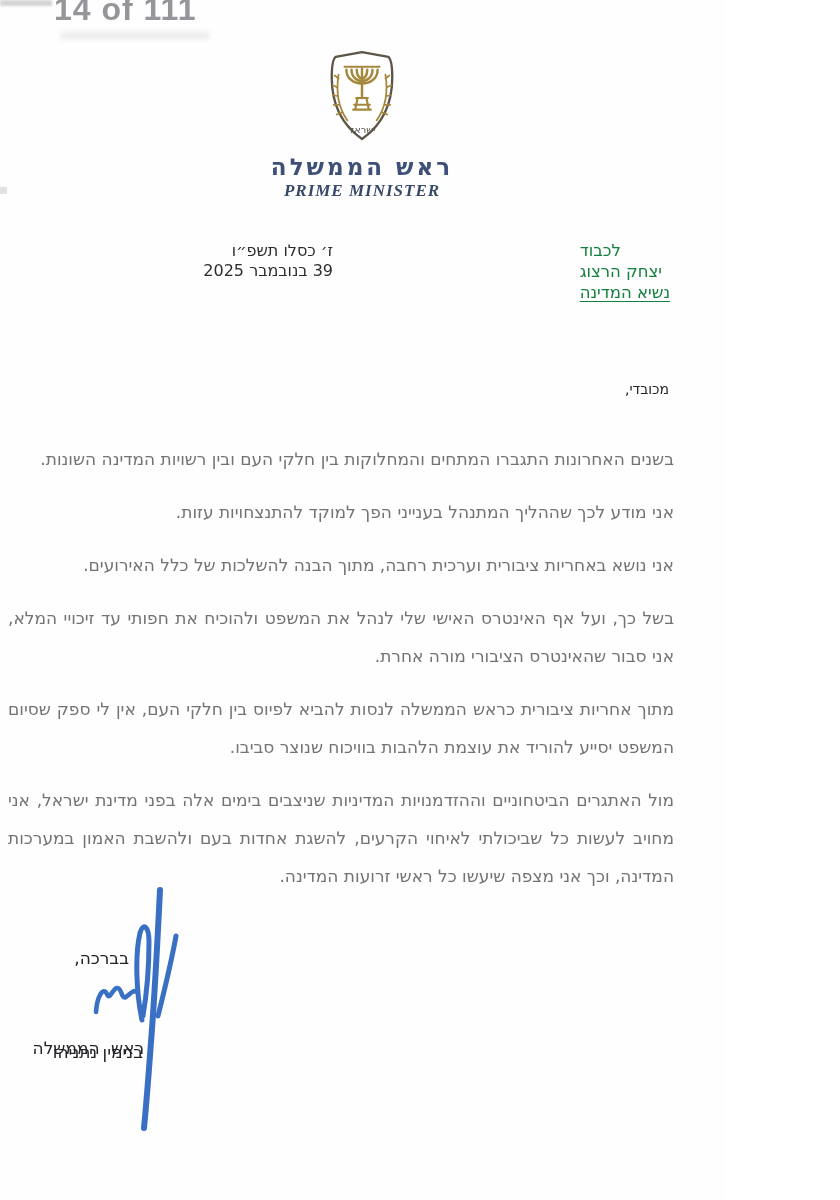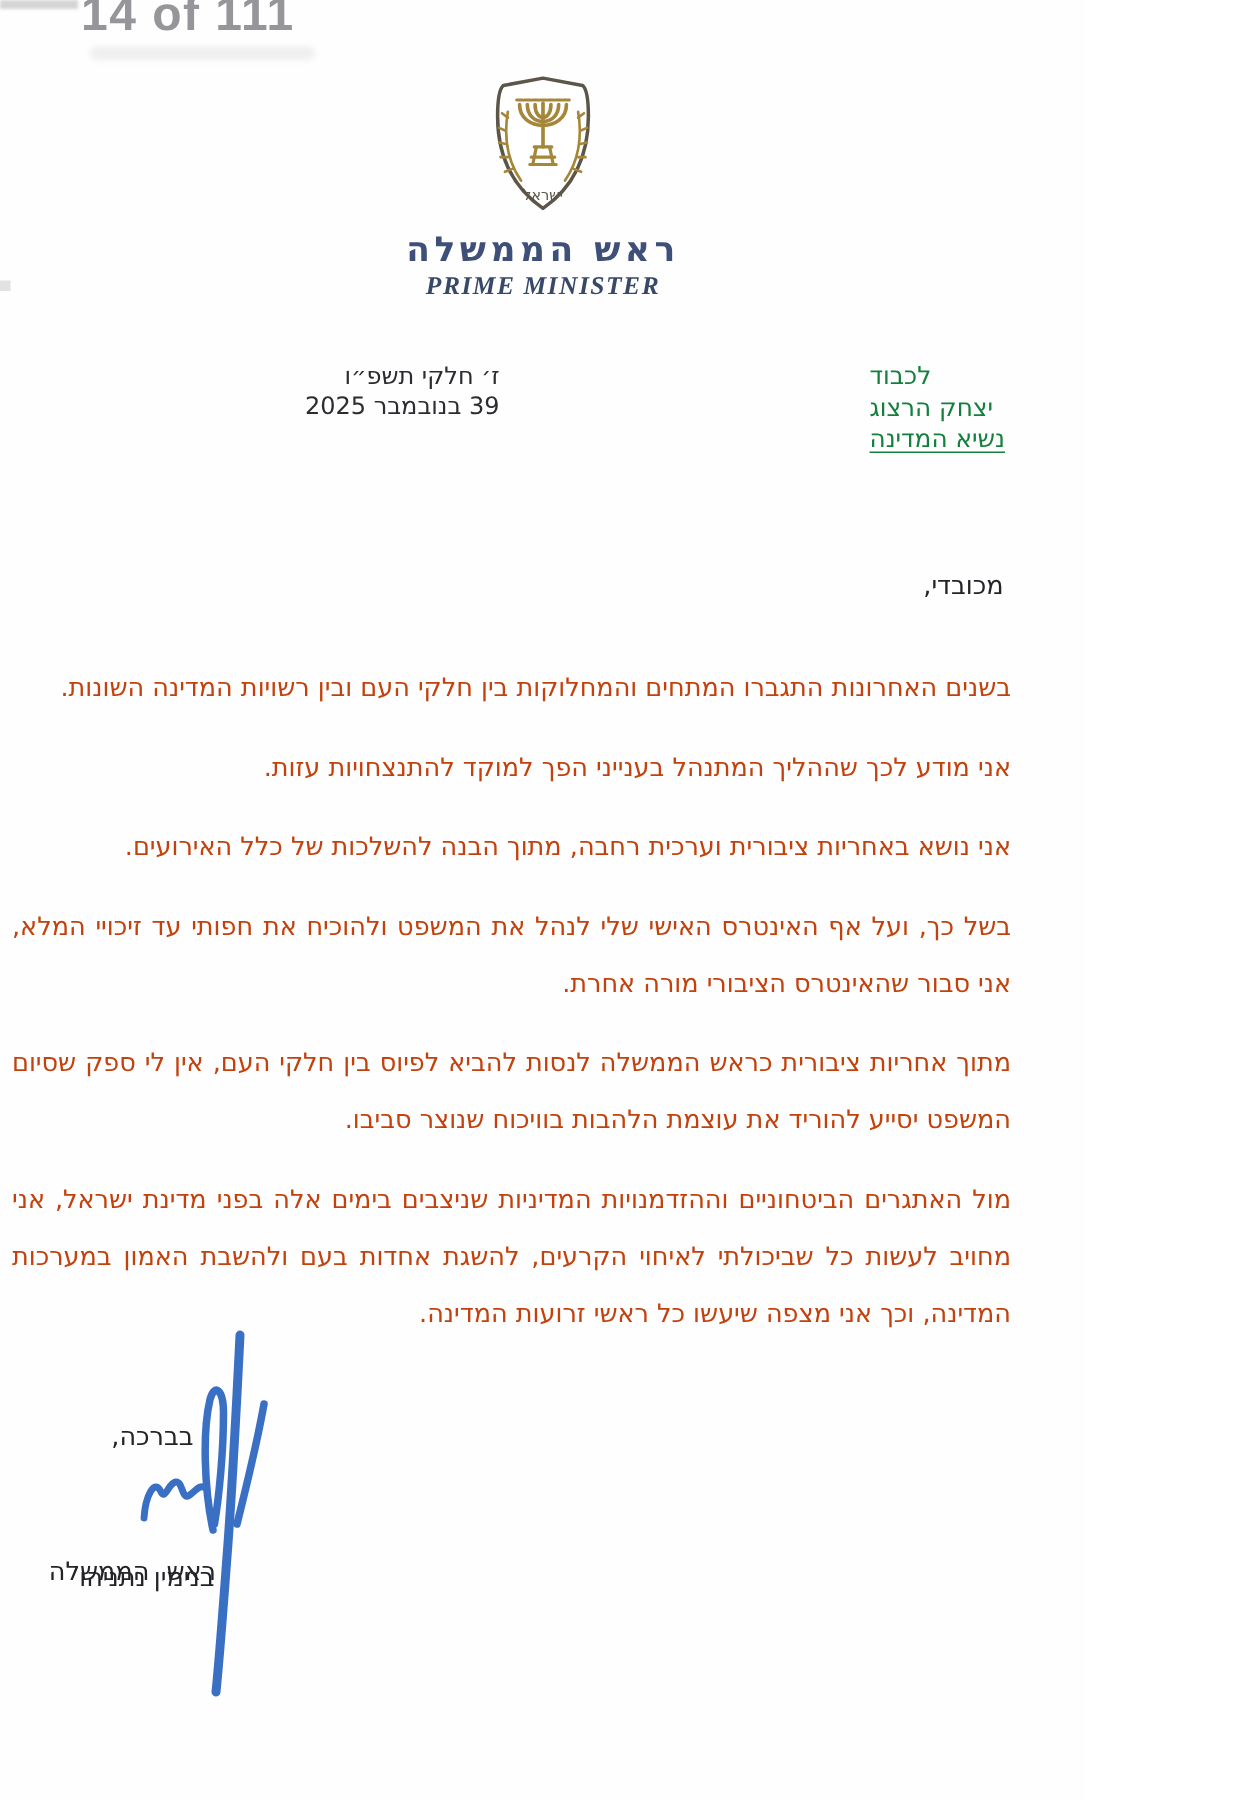--- a/index.html
+++ b/index.html
@@ -41,26 +41,26 @@
     position:absolute;top:241px;left:175px;width:158px;
     direction:rtl;text-align:right;font-size:16px;line-height:20px;color:#2c2c30;
   }
   
   .recipient{
     position:absolute;top:240px;right:54px;
     direction:rtl;text-align:left;font-size:16.5px;line-height:21px;color:#15803d;
   }
   .recipient .underlined{text-decoration:underline;text-underline-offset:3px;}
   .greeting{
-    position:absolute;top:381px;right:55px;direction:rtl;font-size:17px;color:#242428;
+    position:absolute;top:381px;right:55px;direction:rtl;font-size:14px;color:#242428;
   }
   
   .body-text{
     position:absolute;top:440px;left:8px;right:50px;
-    direction:rtl;text-align:justify;font-size:17px;line-height:38px;color:#c2410c;
+    direction:rtl;text-align:justify;font-size:17px;line-height:38px;color:#737373;
   }
   .body-text p{margin:0 0 15px 0;}
   
   .sig-line{position:absolute;direction:rtl;font-size:17px;color:#242428;white-space:nowrap;}
   .sig-closing{top:948px;right:595px;margin-left:32px;}
   .sig-name{top:1002px;right:581px;margin-top:40px;}
   .sig-title{top:1038px;right:580px;word-spacing:6px;}
   .signature-svg{position:absolute;top:880px;left:76px;z-index:3;}
 </style>
 </head>
@@ -98,21 +98,21 @@
         </g>
 
         <text x="42" y="88" font-size="10" text-anchor="middle" fill="#5c5548" font-family="DejaVu Sans, sans-serif">ישראל</text>
       </svg>
     </span>
     <div class="title-he">ראש הממשלה</div>
     <div class="title-en">PRIME MINISTER</div>
   </div>
 
   <div class="date-block">
-    <div>ז׳ חלקי תשפ״ו</div>
+    <div>ז׳ כסלו תשפ״ו</div>
     <div>39 בנובמבר 2025</div>
   </div>
 
   <div class="recipient">
     <div>לכבוד</div>
     <div>יצחק  הרצוג</div>
     <div class="underlined">נשיא המדינה</div>
   </div>
 
   <div class="greeting">מכובדי,</div>

